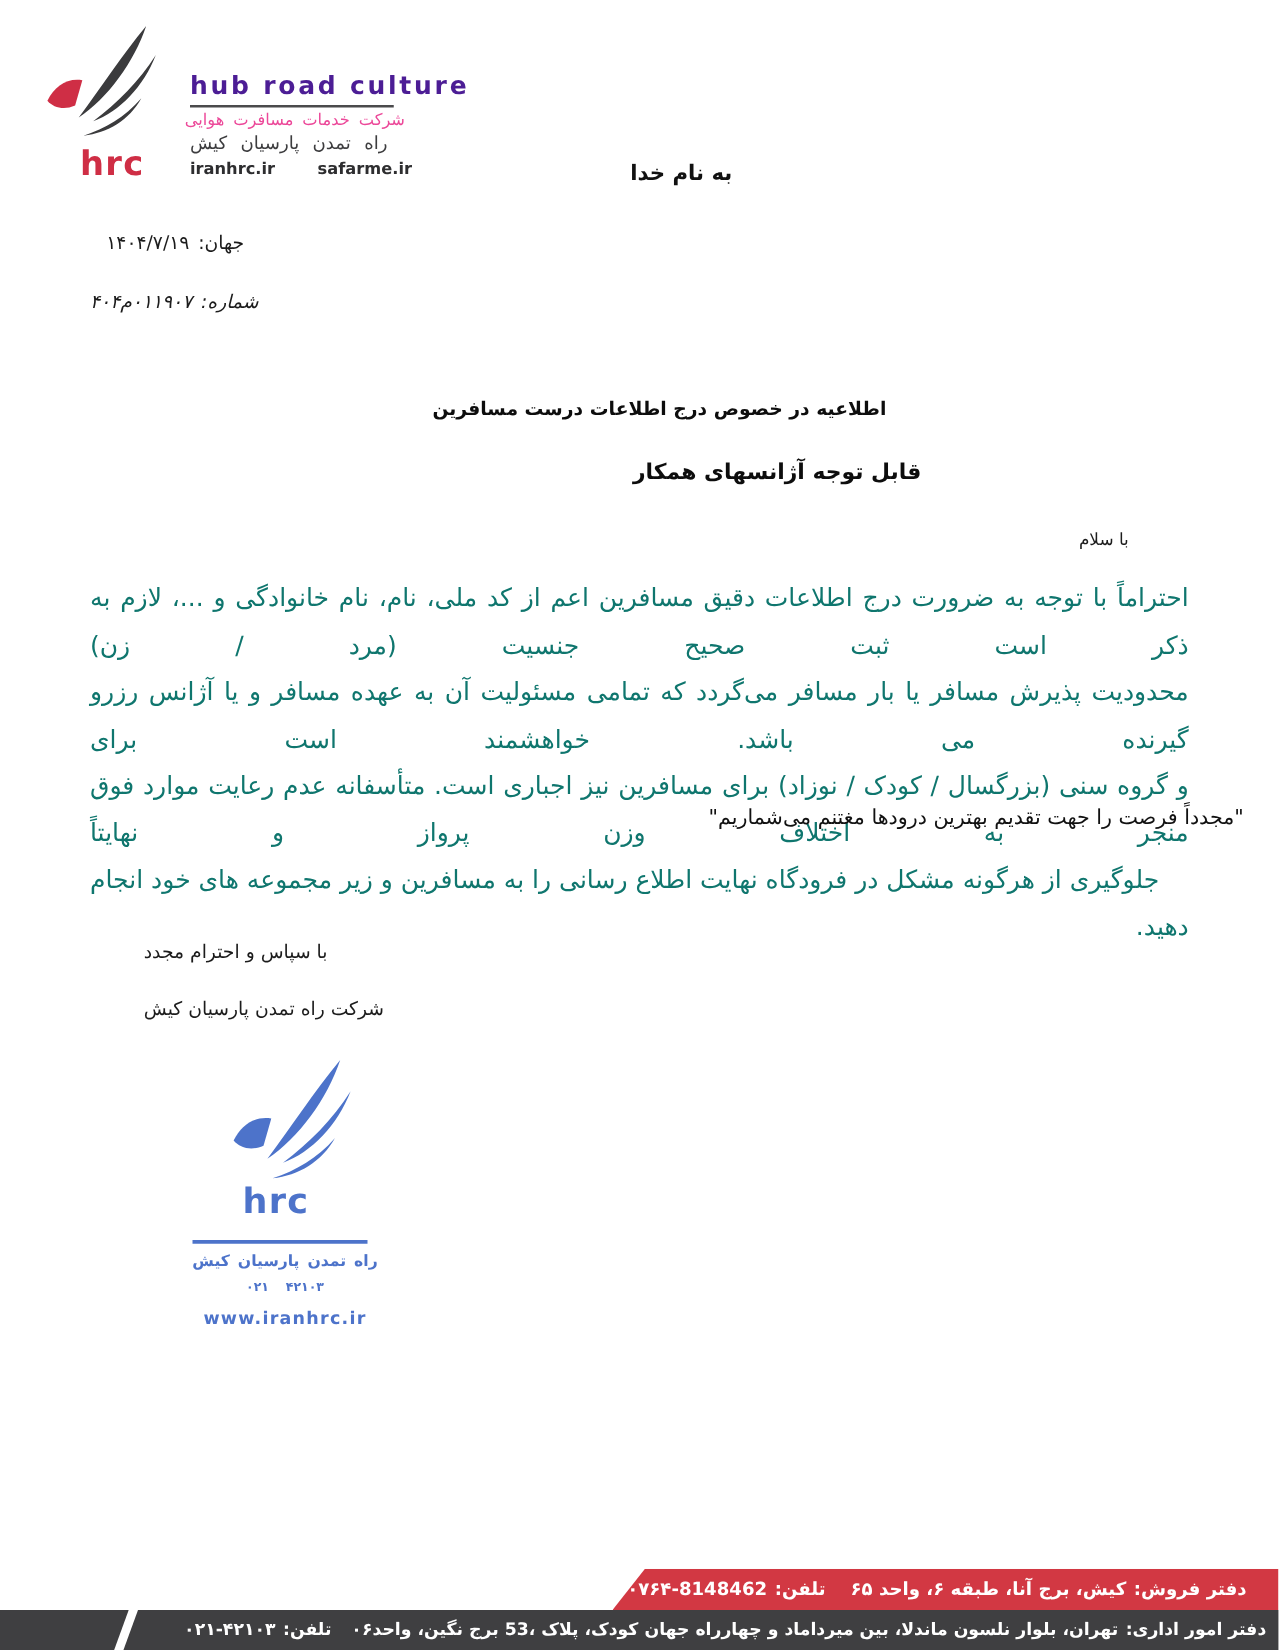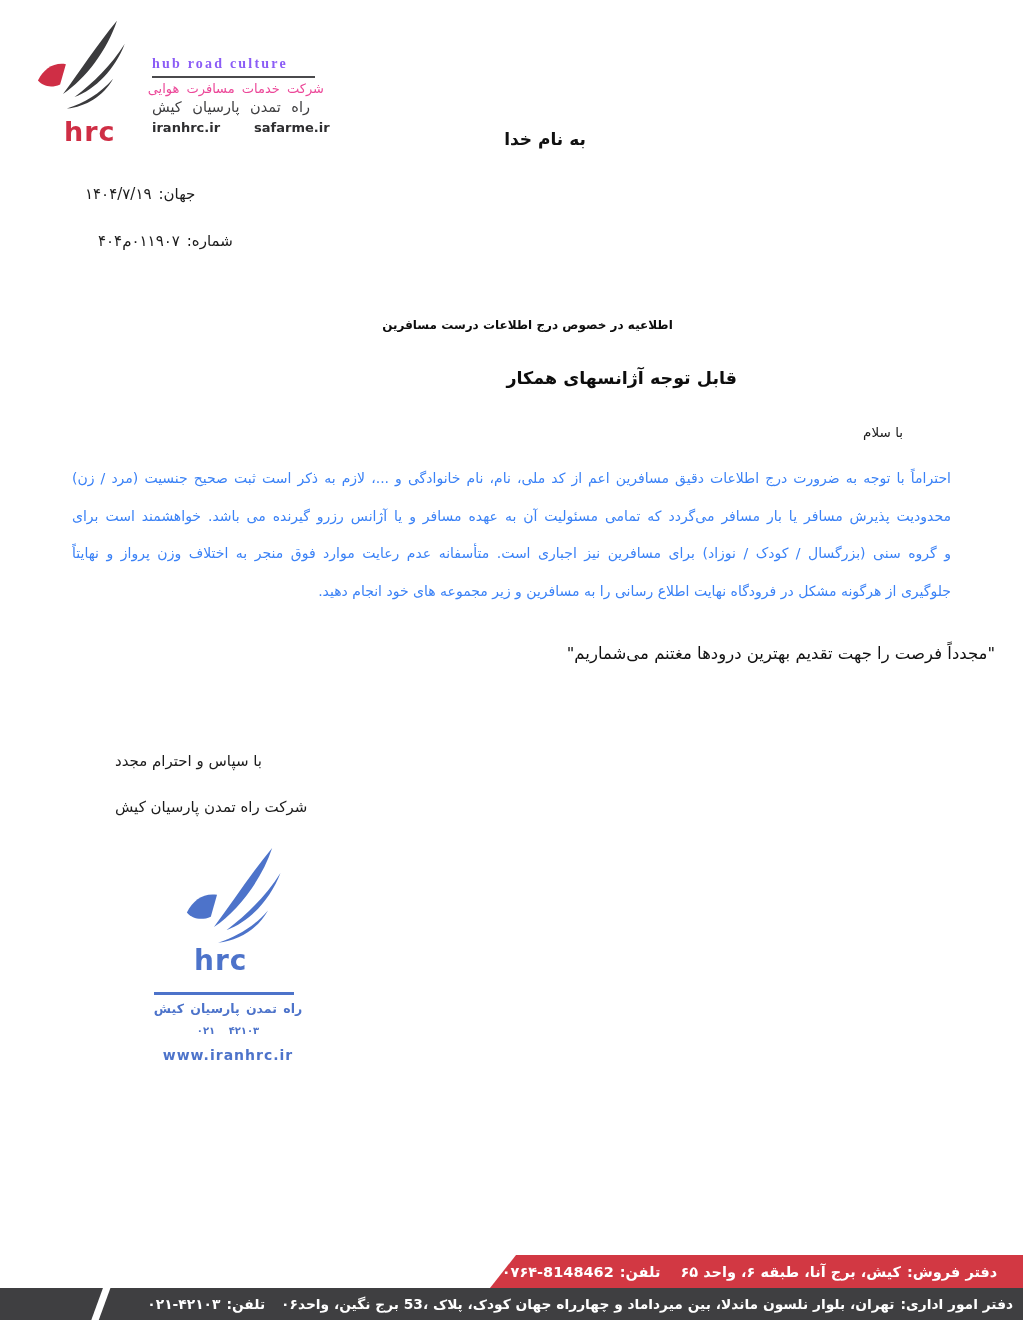--- a/index.html
+++ b/index.html
@@ -4,38 +4,38 @@
 <style>
   * { margin:0; padding:0; box-sizing:border-box; }
   html,body { background:#fff; }
   body { font-family:"DejaVu Sans", sans-serif; }
   .page { position:relative; width:1023px; height:1320px; background:#fff; overflow:hidden; margin:0 auto; }
 
   
   .bird-svg { position:absolute; left:36px; top:20px; width:106px; height:98px; }
   .hrc-label { position:absolute; left:64px; top:116px; font-size:27px; font-weight:bold; color:#cf2e45; letter-spacing:1px; }
   .brand-text { position:absolute; left:152px; top:56px; width:172px; }
-  .brand-name { color:#8b5cf6; font-size:14px; font-weight:bold; letter-spacing:2.2px; white-space:nowrap;font-family:Liberation Serif, serif; }
+  .brand-name { color:#4c1d95; font-size:20px; font-weight:bold; letter-spacing:2.2px; white-space:nowrap; }
   .brand-rule { border:0; border-top:2px solid #4a4a4c; margin:4px 0 3px 0; width:163px; }
   .brand-line1 { font-size:13px; color:#ec4899; direction:rtl; text-align:right; white-space:nowrap; word-spacing:3px; }
   .brand-line2 { font-size:14.5px; color:#3d3d3f; direction:rtl; text-align:left; white-space:nowrap; word-spacing:6px; margin-top:3px; }
   .brand-sites { display:flex; gap:34px; margin-top:5px; font-size:13px; font-weight:bold; color:#2e2e30; }
 
   .bismillah { position:absolute; left:460px; top:129px; width:170px; text-align:center; font-size:17px; font-weight:bold; color:#111; direction:rtl; }
 
   .meta { position:absolute; direction:rtl; font-size:15px; color:#1c1c1c; }
   .meta.date   { left:85px; top:185px; }
-  .meta.number { left:98px; top:232px; }
+  .meta.number { left:72px; top:232px;font-style:italic; }
   .meta .val { margin-right:7px; }
 
-  .doc-title { position:absolute; left:0; top:318px; width:100%; text-align:center; font-size:12px; font-weight:bold; color:#0d0d0d; direction:rtl;padding-left:32px; }
+  .doc-title { position:absolute; left:0; top:318px; width:100%; text-align:center; font-size:15px; font-weight:bold; color:#0d0d0d; direction:rtl;padding-left:32px; }
   .attention { position:absolute; right:286px; top:368px; font-size:17.5px; font-weight:bold; color:#0d0d0d; direction:rtl; }
   .salutation { position:absolute; right:120px; top:424px; font-size:13.5px; color:#1c1c1c; direction:rtl; }
 
-  .body-text { position:absolute; left:72px; right:72px; top:460px; direction:rtl; font-size:14px; color:#3b82f6; line-height:37.5px; }
+  .body-text { position:absolute; left:72px; right:72px; top:460px; direction:rtl; font-size:20px; color:#0f766e; line-height:37.5px; }
   .body-line { text-align:justify; text-align-last:justify; }
   .body-line.last { text-align:left; text-align-last:right; }
 
   .quote { position:absolute; right:28px; top:644px; direction:rtl; font-size:16.5px; color:#111; }
 
   .closing { position:absolute; left:115px; direction:rtl; font-size:15px; color:#1c1c1c; text-align:left; }
   .closing.c1 { top:752px; }
   .closing.c2 { top:798px; }
 
   

